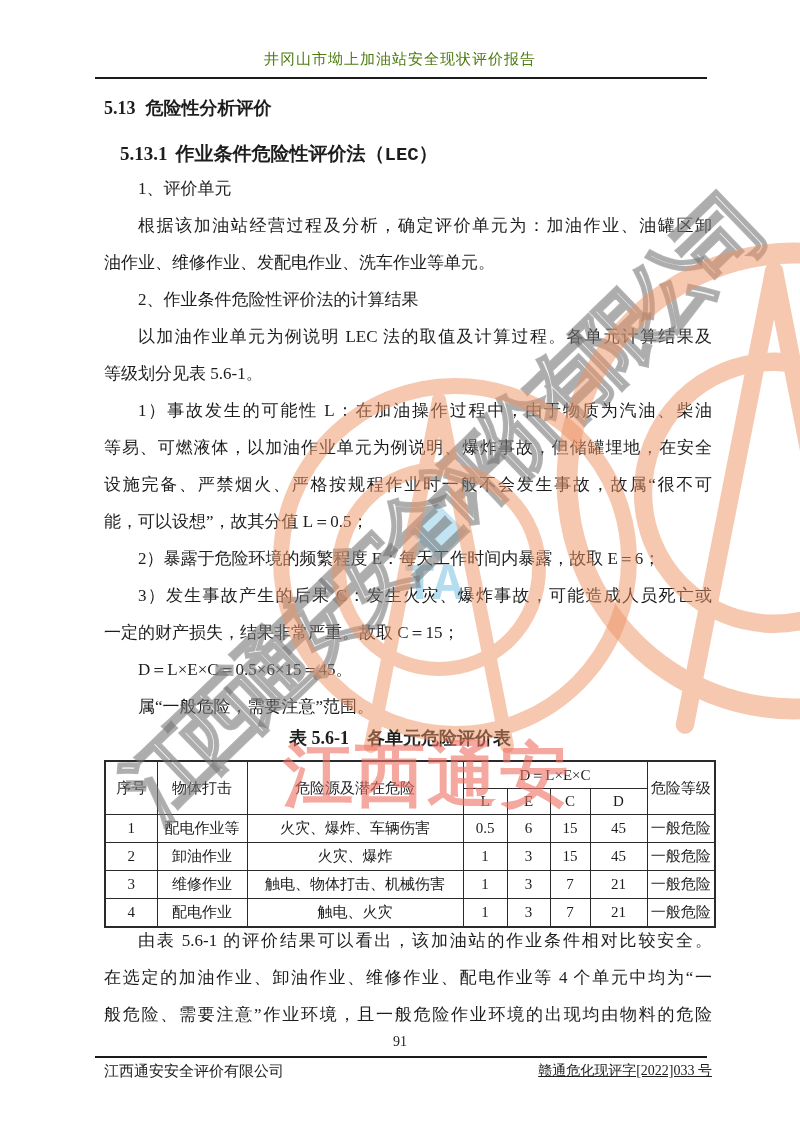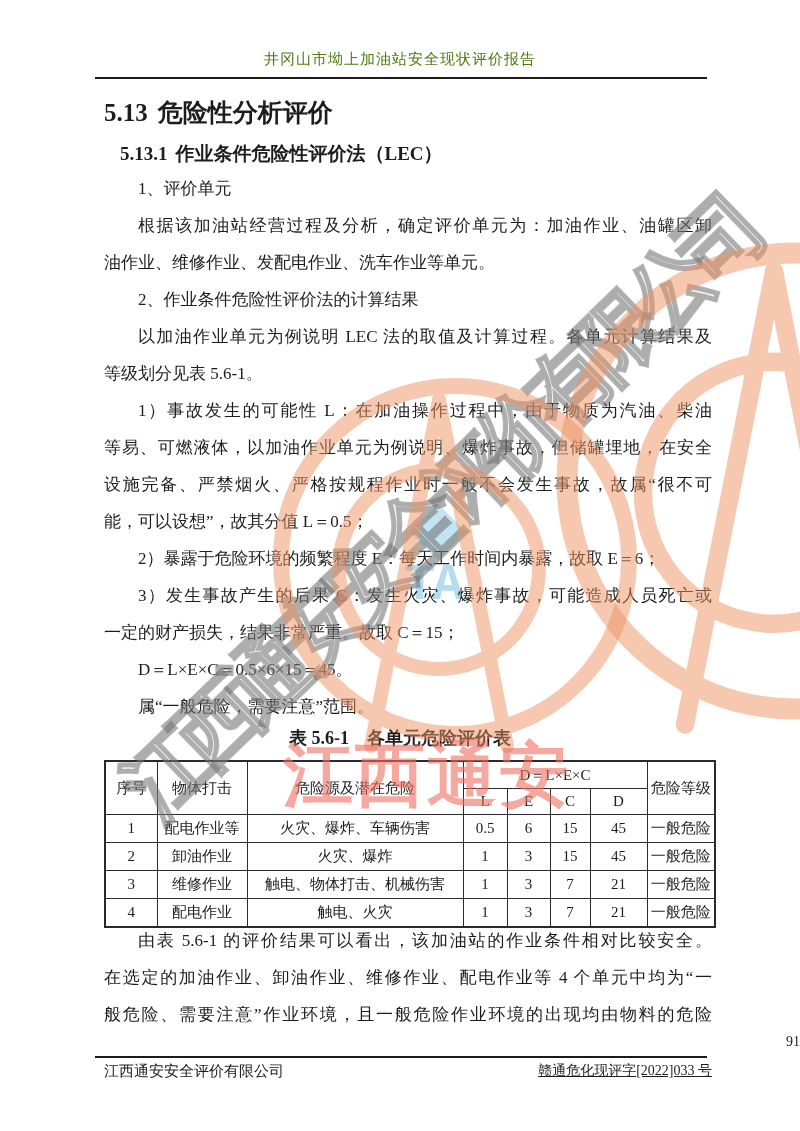--- a/index.html
+++ b/index.html
@@ -6,41 +6,41 @@
     --stamp:#EE9263; --red:#ED6F60; --blue:#A7D8EE; --gray:#787878; --ink:#1d1d1d;
   }
   html,body{margin:0;padding:0;background:#ffffff;}
   #page{position:relative;width:800px;height:1131px;background:#ffffff;overflow:hidden;
         font-family:"Liberation Serif","DejaVu Serif",serif;color:var(--ink);}
   .abs{position:absolute;}
   
   #doc-header{top:50px;left:0;width:800px;text-align:center;font-size:15px;letter-spacing:1px;color:#4d7c0f;}
   #header-rule{top:77px;left:95px;width:612px;height:2px;background:#1a1a1a;}
   
-  #h1{top:96px;left:104px;font-size:25px;font-weight:bold;text-align:center;}
+  #h1{top:96px;left:104px;font-size:18px;font-weight:bold;text-align:center;}
   #h1 .num{font-family:"Liberation Serif",serif;margin-right:10px;}
   #h2{top:141px;left:104px;font-size:19px;font-weight:bold;}
   #h2 .num{font-family:"Liberation Serif",serif;margin-right:8px;margin-left:16px;}
-  #h2 .txt{font-family:Liberation Serif, serif;}
+  #h2 .txt{font-family:Liberation Mono, monospace;}
   
   .bl{left:104px;width:608px;height:22px;font-size:17px;line-height:22px;white-space:nowrap;z-index:3;}
   .bl.fill{white-space:normal;text-align:justify;text-align-last:justify;}
   .bl.ind{padding-left:34px;width:574px;}
   
   #tbl-title{top:726px;left:0;width:800px;text-align:center;font-size:18px;font-weight:600;z-index:3;}
   #risk-table{top:760px;left:104px;width:610px;border-collapse:collapse;z-index:3;
               font-size:15px;color:var(--ink);table-layout:fixed;}
   #risk-table th,#risk-table td{border:1px solid #2a2a2a;font-weight:normal;text-align:center;
               vertical-align:middle;padding:0;overflow:hidden;}
   #risk-table{border:2px solid #2a2a2a;}
   #risk-table .hr1 th{height:26px;}
   #risk-table .hr2 th{height:25px;}
   #risk-table .dr td{height:27px;}
   
-  #page-number{top:1034px;left:0;width:800px;text-align:right;font-size:14px;}
+  #page-number{top:1034px;left:0;width:800px;text-align:center;font-size:14px;}
   #footer-rule{top:1056px;left:95px;width:612px;height:2px;background:#1a1a1a;}
   #footer-left{top:1062px;left:104px;font-size:15px;}
   #footer-right{top:1062px;right:88px;font-size:14px;text-decoration:underline;}
   
   #wm-blue{top:512px;left:404px;z-index:1;opacity:.85;}
   #wm-blue .diamond{width:40px;height:40px;margin:0 0 4px 14px;background:var(--blue);
         transform:rotate(45deg);opacity:.8;}
   #wm-blue .ta{font-family:Liberation Mono, monospace;font-weight:bold;
         font-size:52px;line-height:60px;color:var(--blue);letter-spacing:-3px;text-align:right;}
   #wm-gray{top:760px;left:138px;z-index:4;font-size:84px;line-height:84px;letter-spacing:-14px;

